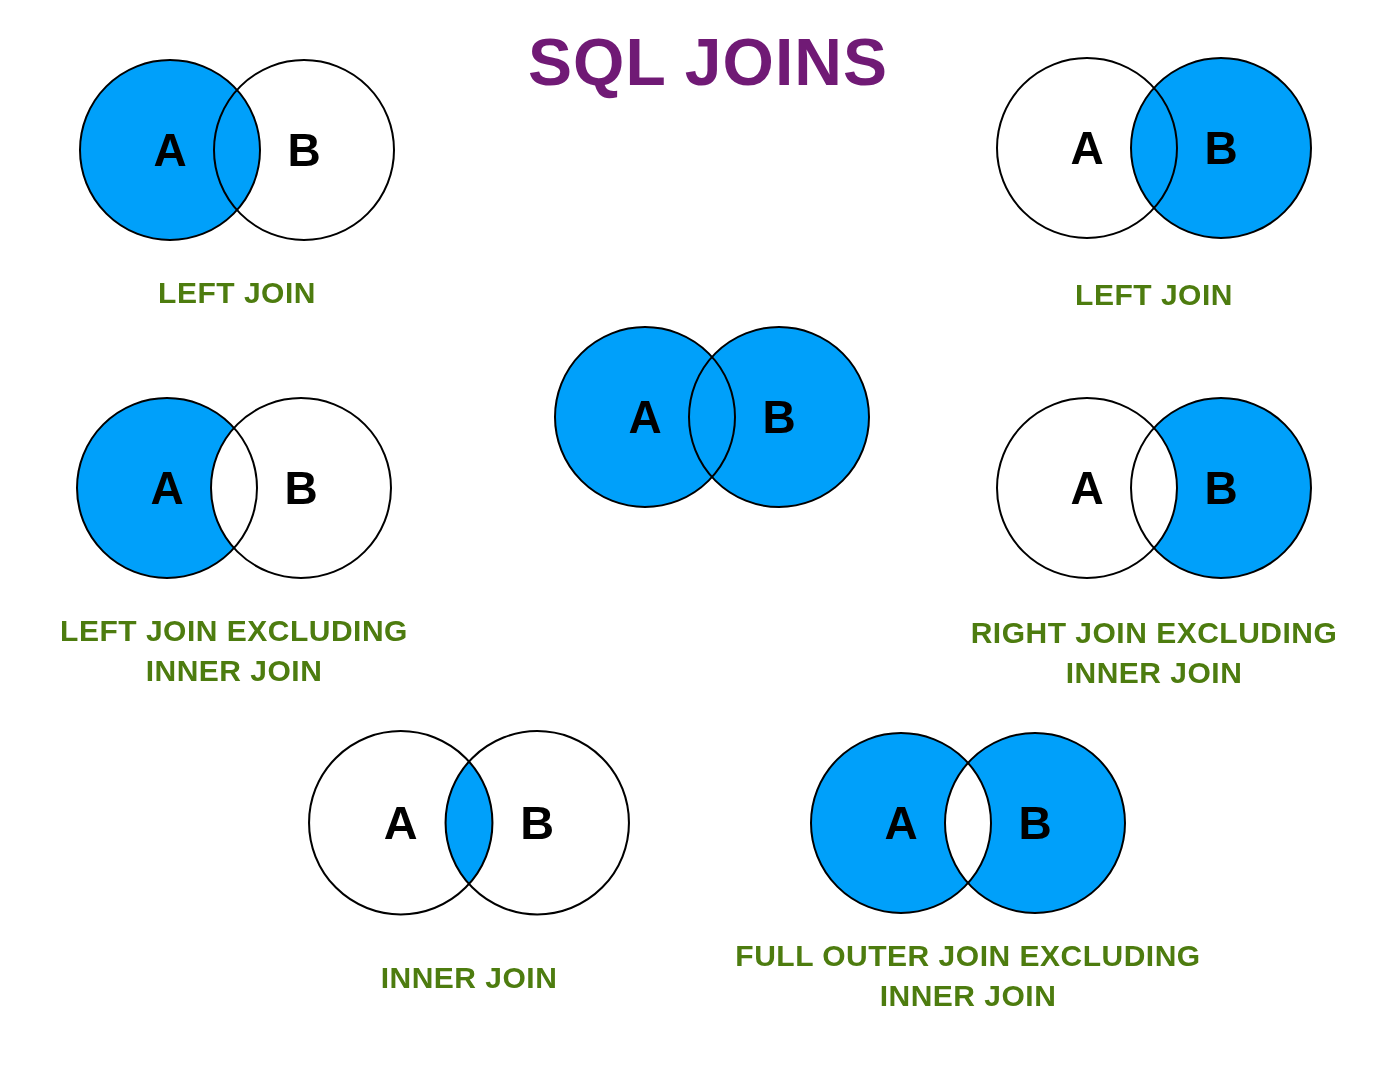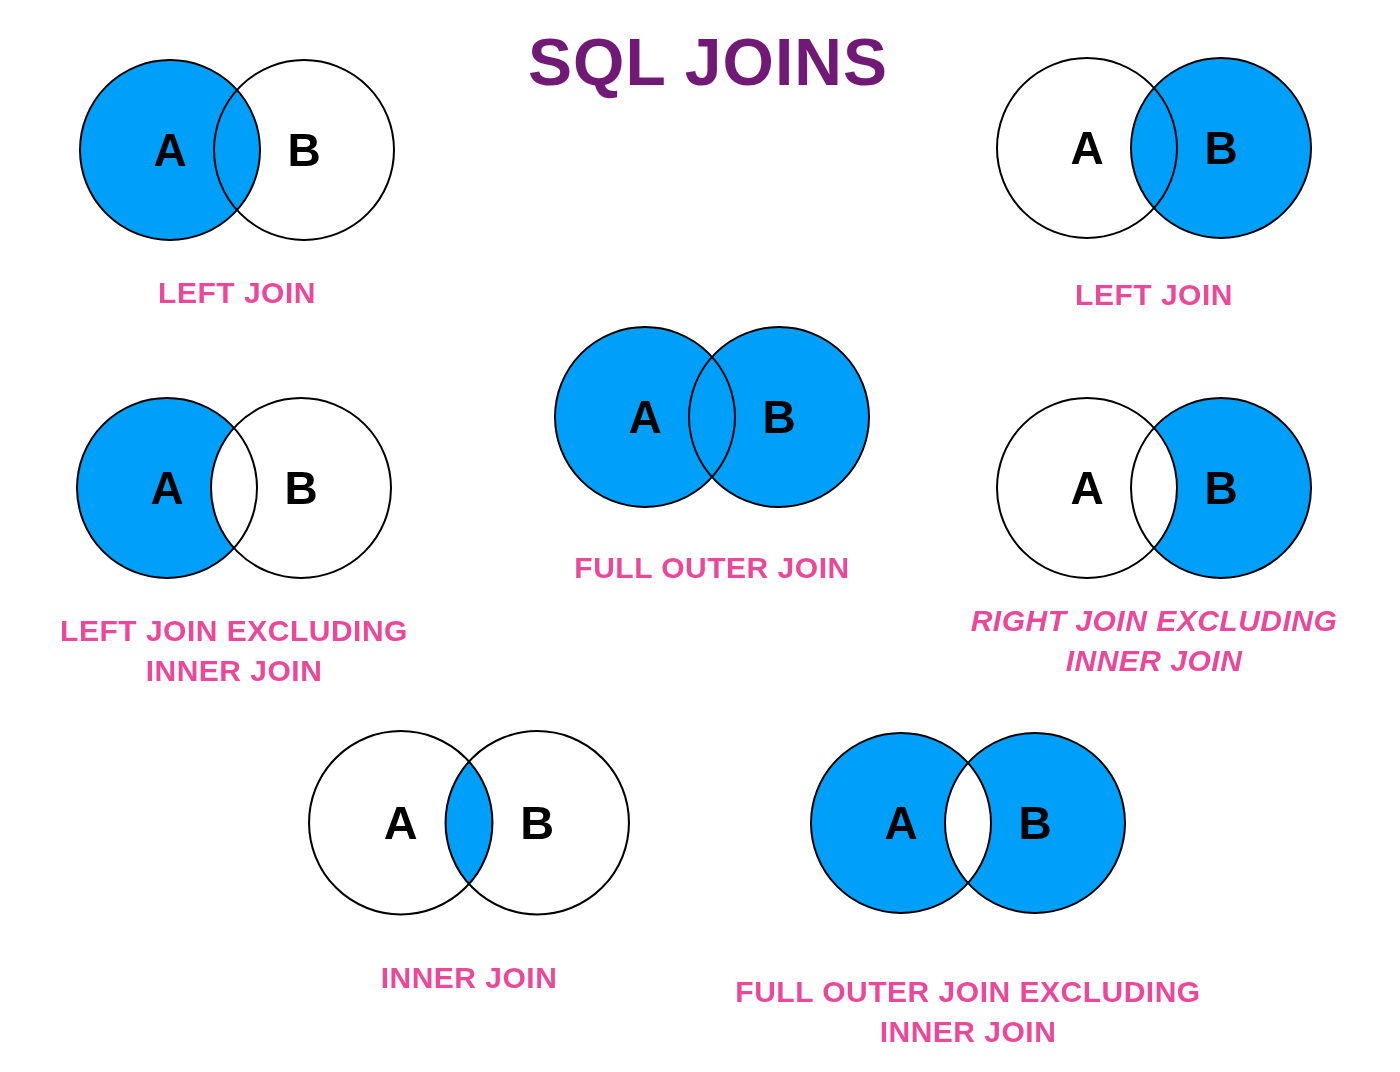--- a/index.html
+++ b/index.html
@@ -47,21 +47,21 @@
     display: block;
   }
   figure.venn figcaption.caption {
     margin-top: 30px;
     width: max-content;
     max-width: 560px;
     text-align: center;
     white-space: pre-line;
     font-size: 30px;
     font-weight: bold;
-    color: #ec4899;
+    color: #4d7c0f;
     line-height: 1.34;
     letter-spacing: 0.5px;
   }
   svg text.set-label {
     font-family: "Liberation Sans", "DejaVu Sans", sans-serif;
     font-size: 46px;
     font-weight: bold;
   }
 </style>
 </head>
@@ -138,40 +138,39 @@
             </clipPath>
           </defs>
           <circle cx="92" cy="93" r="90" fill="#00A0FA" stroke="none"></circle>
           <circle cx="226" cy="93" r="90" fill="#00A0FA" stroke="none"></circle>
           <circle cx="92" cy="93" r="90" fill="none" stroke="#000000" stroke-width="2"></circle>
           <circle cx="226" cy="93" r="90" fill="none" stroke="#000000" stroke-width="2"></circle>
           <text x="92" y="93" dy="0.35em" text-anchor="middle" fill="#000000" class="set-label">A</text>
           <text x="226" y="93" dy="0.35em" text-anchor="middle" fill="#000000" class="set-label">B</text>
         </svg>
       </div>
-    <figcaption class="caption" style="margin-top:38px;">FULL OUTER JOIN</figcaption>
   </figure>
 
   <figure class="venn" style="left:995px; top:395px;">
     <div class="graphic">
         <svg viewBox="0 0 318 186">
           <defs>
             <clipPath id="clipA4">
               <circle cx="92" cy="93" r="90"></circle>
             </clipPath>
           </defs>
           <circle cx="226" cy="93" r="90" fill="#00A0FA" stroke="none"></circle>
           <circle cx="92" cy="93" r="90" fill="#FFFFFF" stroke="none"></circle>
           <circle cx="92" cy="93" r="90" fill="none" stroke="#000000" stroke-width="2"></circle>
           <circle cx="226" cy="93" r="90" fill="none" stroke="#000000" stroke-width="2"></circle>
           <text x="92" y="93" dy="0.35em" text-anchor="middle" fill="#000000" class="set-label">A</text>
           <text x="226" y="93" dy="0.35em" text-anchor="middle" fill="#000000" class="set-label">B</text>
         </svg>
       </div>
-    <figcaption class="caption" style="margin-top:20px;font-style:italic;">RIGHT JOIN EXCLUDING
+    <figcaption class="caption" style="margin-top:32px;">RIGHT JOIN EXCLUDING
 INNER JOIN</figcaption>
   </figure>
 
   <figure class="venn lg" style="left:310px; top:728px;">
     <div class="graphic">
         <svg viewBox="0 0 318 186">
           <defs>
             <clipPath id="clipA5">
               <circle cx="92" cy="93" r="90"></circle>
             </clipPath>
@@ -198,17 +197,17 @@
           </defs>
           <circle cx="92" cy="93" r="90" fill="#00A0FA" stroke="none"></circle>
           <circle cx="226" cy="93" r="90" fill="#00A0FA" stroke="none"></circle>
           <circle cx="226" cy="93" r="90" fill="#FFFFFF" stroke="none" clip-path="url(#clipA6)"></circle>
           <circle cx="92" cy="93" r="90" fill="none" stroke="#000000" stroke-width="2"></circle>
           <circle cx="226" cy="93" r="90" fill="none" stroke="#000000" stroke-width="2"></circle>
           <text x="92" y="93" dy="0.35em" text-anchor="middle" fill="#000000" class="set-label">A</text>
           <text x="226" y="93" dy="0.35em" text-anchor="middle" fill="#000000" class="set-label">B</text>
         </svg>
       </div>
-    <figcaption class="caption" style="margin-top:56px;">FULL OUTER JOIN EXCLUDING
+    <figcaption class="caption" style="margin-top:20px;">FULL OUTER JOIN EXCLUDING
 INNER JOIN</figcaption>
   </figure>
 
 </div>
 
 </body></html>

